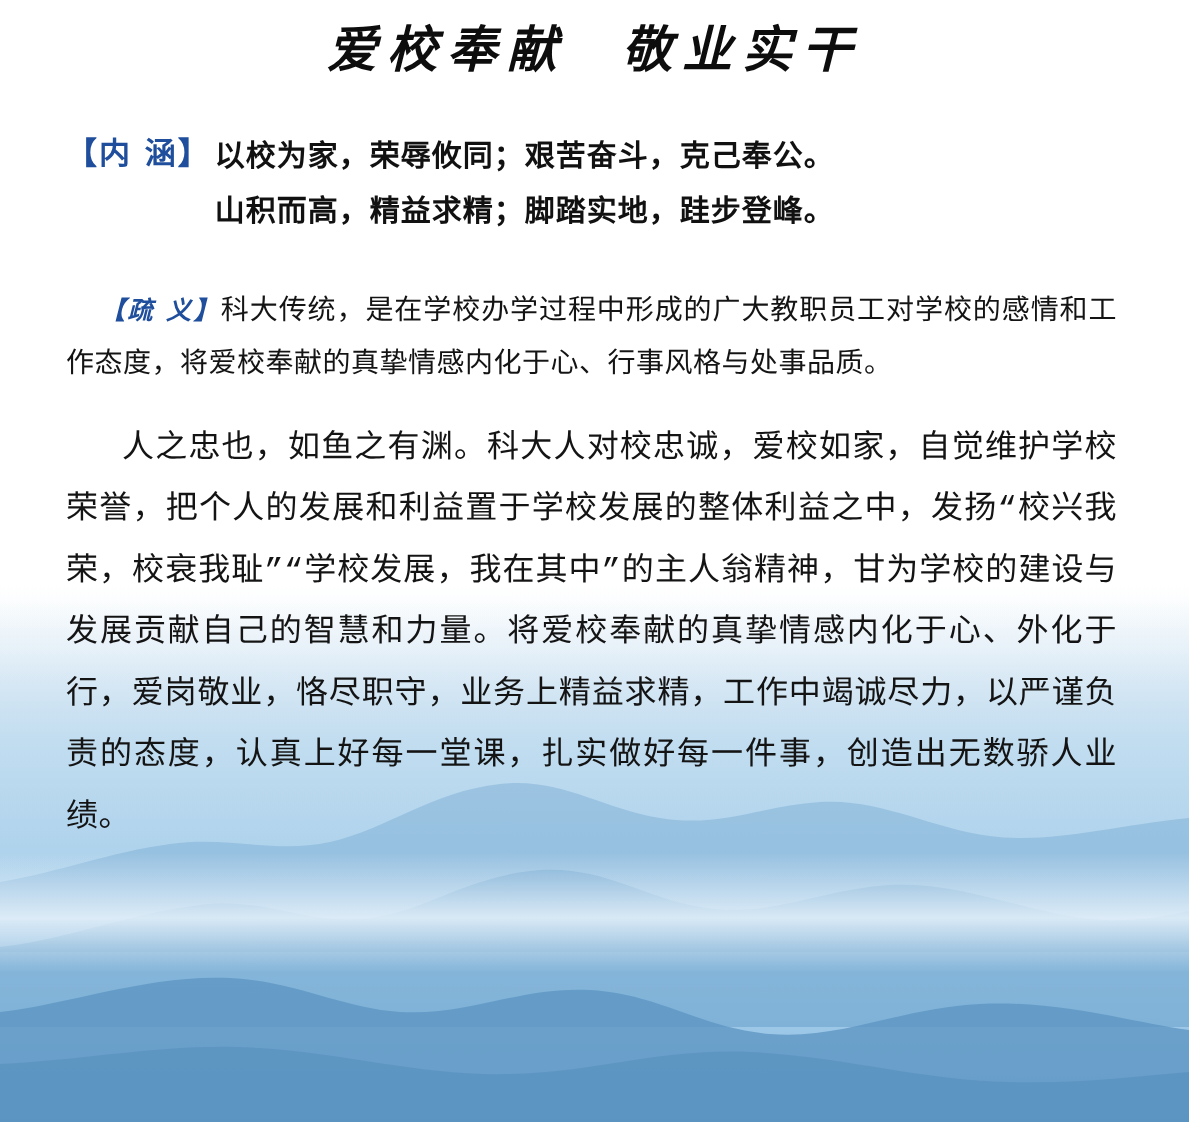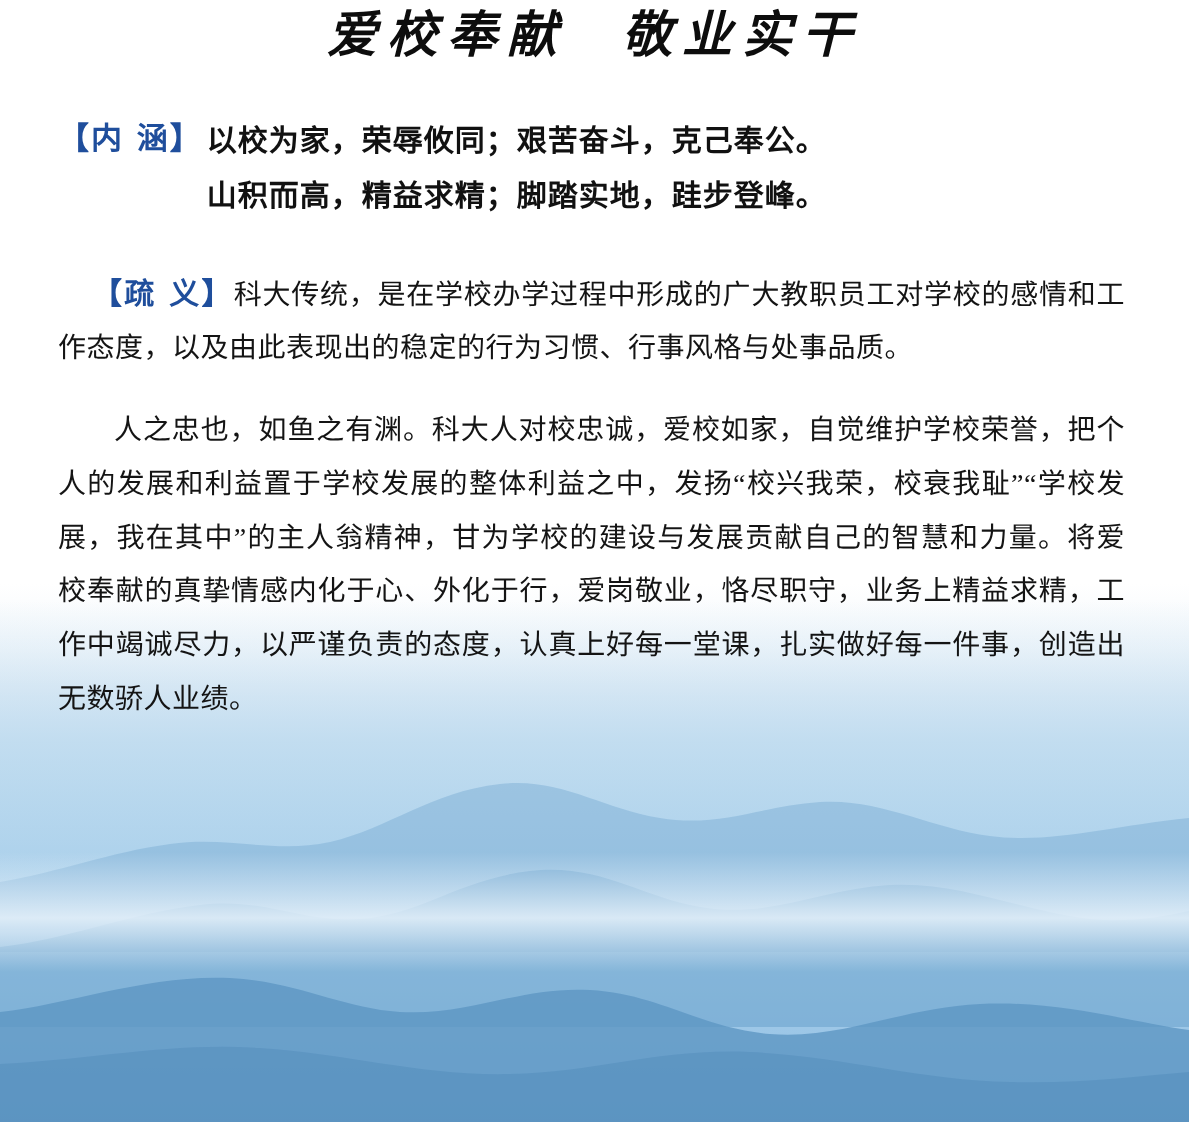--- a/index.html
+++ b/index.html
@@ -77,33 +77,33 @@
   
   .content {
     position: absolute;
     inset: 0;
     padding: 0;
   }
 
   .title {
     text-align: center;
     margin: 0;
-    padding-top: 1px;
+    padding-top: 16px;
     font-family: "DejaVu Serif", "Liberation Serif", serif;
     font-size: 50px;
     font-weight: 700;
     font-style: italic;
     letter-spacing: 10px;
     color: #0d0d0d;
     line-height: 1.35;
     white-space: pre;
   }
 
   .body-block {
-    margin: 6px;
+    margin: 14px;
     padding: 0 58px 0 52px;
   }
 
   .section-inhan {
     margin-top: 44px;
     display: flex;
     align-items: flex-start;
   }
   .tag {
     font-family: "DejaVu Serif", "Liberation Serif", serif;
@@ -135,26 +135,27 @@
     font-family: "DejaVu Serif", "Liberation Serif", serif;
     font-size: 28px;
     color: #141414;
     line-height: 1.92;
     text-align: justify;
     text-indent: 0;
     letter-spacing: 0.5px;
   }
   .shuyi-first .tag {
     display: inline;
-    font-size: 30px;
+    font-size: 25px;
     padding-left: 34px;
+    font-style: italic;
   }
   .para {
-    font-family: Liberation Serif, serif;
-    font-size: 28px;
+    font-family: Liberation Mono, monospace;
+    font-size: 32px;
     color: #141414;
     line-height: 1.92;
     text-align: justify;
     text-justify: inter-ideograph;
     text-indent: 56px;
     margin-top: 10px;
     letter-spacing: 0.5px;
   }
   .para.tight { line-height: 1.86; }
 </style>
@@ -198,20 +199,20 @@
       <div class="section-inhan">
         <div class="tag">【内 涵】</div>
         <div class="inhan-lines">
           <div>以校为家，荣辱攸同；艰苦奋斗，克己奉公。</div>
           <div>山积而高，精益求精；脚踏实地，跬步登峰。</div>
         </div>
       </div>
 
       <div class="section-shuyi">
         <p class="shuyi-first">
-          <span class="tag">【疏 义】</span><span>科大传统，是在学校办学过程中形成的广大教职员工对学校的感情和工作态度，以及由此表现出的稳定的行为习惯、行事风格与处事品质。</span>
+          <span class="tag">【疏 义】</span><span>科大传统，是在学校办学过程中形成的广大教职员工对学校的感情和工作态度，将爱校奉献的真挚情感内化于心、行事风格与处事品质。</span>
         </p>
         <p class="para">人之忠也，如鱼之有渊。科大人对校忠诚，爱校如家，自觉维护学校荣誉，把个人的发展和利益置于学校发展的整体利益之中，发扬“校兴我荣，校衰我耻”“学校发展，我在其中”的主人翁精神，甘为学校的建设与发展贡献自己的智慧和力量。将爱校奉献的真挚情感内化于心、外化于行，爱岗敬业，恪尽职守，业务上精益求精，工作中竭诚尽力，以严谨负责的态度，认真上好每一堂课，扎实做好每一件事，创造出无数骄人业绩。</p>
       </div>
 
     </div>
   </div>
 </div>
 
 </body></html>

